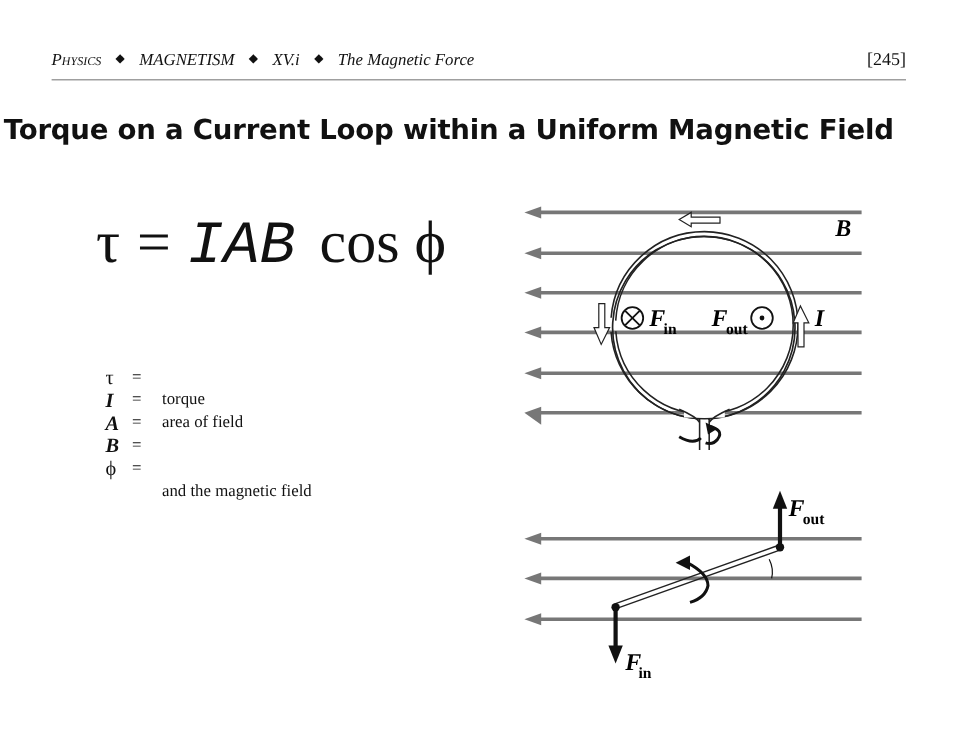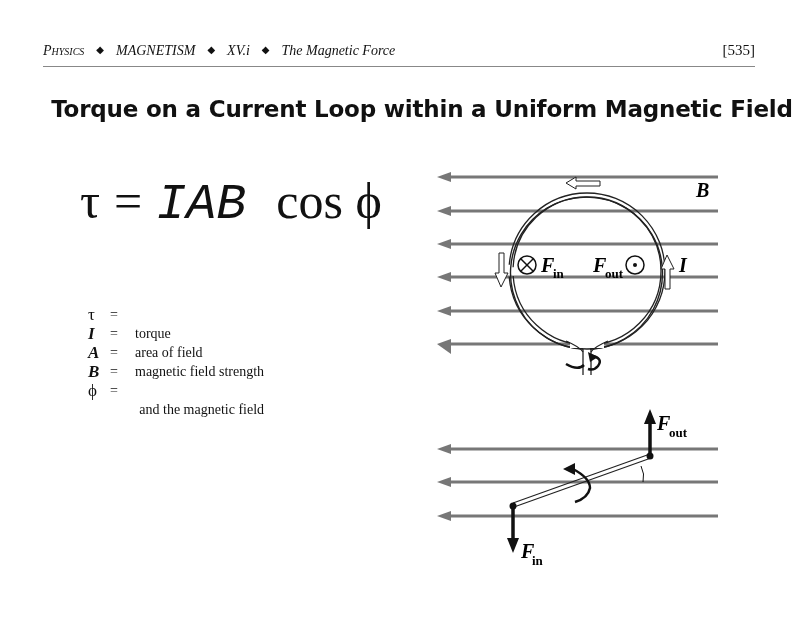--- a/index.html
+++ b/index.html
@@ -3,43 +3,43 @@
 <meta charset="utf-8">
 <style>
   html, body { margin: 0; padding: 0; background: #ffffff; }
   body { width: 800px; height: 617px; position: relative; overflow: hidden; font-family: "Liberation Serif", serif; color: #111; }
   .header { position: absolute; left: 43px; top: 40px; width: 712px; height: 24px; }
   .header .crumbs { position: absolute; left: 0; top: 3px; font-style: italic; font-size: 14px; white-space: nowrap; font-family: Liberation Serif, serif; }
   .header .crumbs .sc { font-variant: small-caps; }
   .header .crumbs .bullet { font-style: normal; font-size: 10px; margin: 0 12px; position: relative; top: -2px; }
   .header .page { position: absolute; right: 0; top: 2px; font-size: 15px; }
   .header-rule { position: absolute; left: 43px; top: 66px; width: 712px; height: 1px; background: #888; }
-  .title { position: absolute; left: 0; width: 748px; top: 96px; text-align: center; font-family: "DejaVu Sans", sans-serif; font-weight: bold; font-size: 23px; letter-spacing: -0.2px; color: #111; margin-left: 48px; }
+  .title { position: absolute; left: 0; width: 748px; top: 96px; text-align: center; font-family: "DejaVu Sans", sans-serif; font-weight: bold; font-size: 23px; letter-spacing: -0.2px; color: #111; }
   .formula { position: absolute; left: 80px; top: 172px; font-size: 50px; white-space: nowrap; }
   .formula .eq { margin: 0 14px; }
   .formula .it { font-style: italic; font-family: Liberation Mono, monospace; }
-  .formula .cos { margin-left: 30px; }
+  .formula .cos { margin-left: 20px; }
   .legend { position: absolute; left: 88px; top: 305px; font-size: 14px; }
   .legend .row { display: flex; height: 19px; line-height: 19px; }
   .legend .sym { width: 22px; font-weight: bold; font-style: italic; font-size: 17px; }
   .legend .sym.up { font-style: normal; font-weight: normal; }
   .legend .eqs { width: 25px; text-align: left; }
   .legend .desc { }
   .legend .cont { padding-left: 47px; height: 19px; line-height: 19px; text-align: right; }
   svg.diagram { position: absolute; left: 0; top: 0; }
   svg text { font-family: "Liberation Serif", serif; font-weight: bold; }
 </style>
 </head>
 <body>
 
 <div class="header">
   <div class="crumbs">
     <span class="sc">Physics</span><span class="bullet">◆</span><span>MAGNETISM</span><span class="bullet">◆</span><span>XV.i</span><span class="bullet">◆</span><span>The Magnetic Force</span>
   </div>
-  <div class="page">[535]</div>
+  <div class="page">[245]</div>
 </div>
 <div class="header-rule"></div>
 
 <div class="title">Torque on a Current Loop within a Uniform Magnetic Field</div>
 
 <div class="formula">
   <span>τ</span><span class="eq">=</span><span class="it">IAB</span><span class="cos">cos</span>&nbsp;<span>ϕ</span>
 </div>
 
 <div class="legend">
@@ -53,21 +53,20 @@
     <span class="desc">torque</span>
   </div>
   <div class="row">
     <span class="sym">A</span>
     <span class="eqs">=</span>
     <span class="desc">area of field</span>
   </div>
   <div class="row">
     <span class="sym">B</span>
     <span class="eqs">=</span>
-    <span class="desc">magnetic field strength</span>
   </div>
   <div class="row">
     <span class="sym up">ϕ</span>
     <span class="eqs">=</span>
   </div>
   <div class="cont">and the magnetic field</div>
 </div>
 
 <svg class="diagram" width="800" height="617" viewBox="0 0 800 617">
   <defs>

